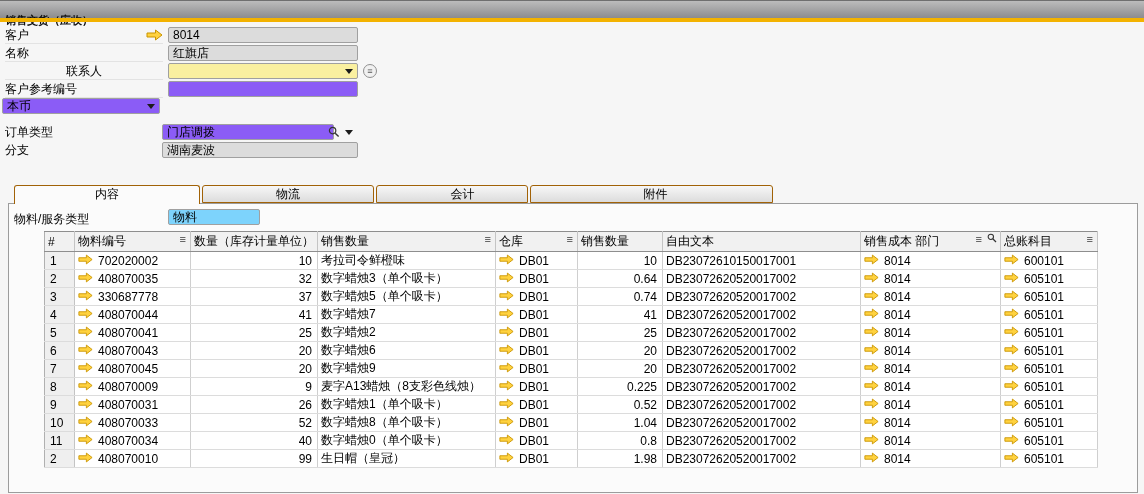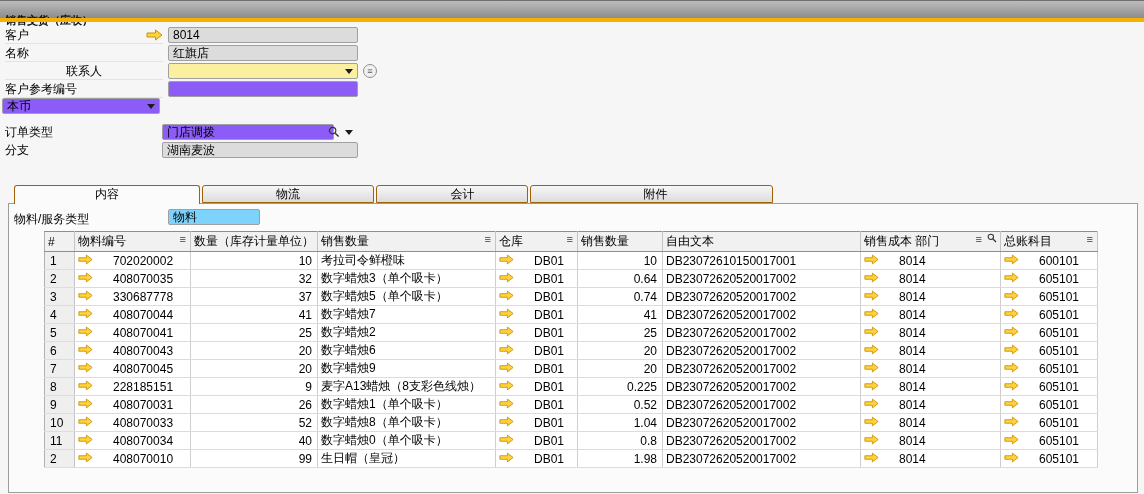--- a/index.html
+++ b/index.html
@@ -68,21 +68,21 @@
     white-space:nowrap; overflow:hidden;
   }
   table.grid td {
     height:17.4px; padding:0 3px; border-right:1px solid #cfcfcf;
     border-bottom:1px solid #dcdcdc; white-space:nowrap; overflow:hidden;
     background:#fff;
   }
   table.grid td.rownum { background:#efefef; border-right:1px solid #c4c4c4; padding-left:5px; }
   table.grid .num { text-align:right; padding-right:5px; }
   .hdr-icons { float:right; color:#3a3a3a; font-size:11px; letter-spacing:1px; }
-  .cell-flex { display:flex; align-items:center; gap:20px; }
+  .cell-flex { display:flex; align-items:center; gap:5px; }
   .cell-flex svg { flex:0 0 auto; }
 </style>
 </head>
 <body>
 
 <div class="titlebar">
   <div class="titlebar-text">销售交货（应收）</div>
 </div>
 <div class="gold-line"></div>
 
@@ -434,21 +434,21 @@
           </span>
         </td>
       </tr>
       <tr>
         <td class="rownum">8</td>
         <td>
           <span class="cell-flex">
             <span><svg width="15" height="11" viewBox="0 0 17 12">
                 <path d="M1 4 h8.5 V1 L16 6 L9.5 11 V8 H1 z" fill="#FFD23F" stroke="#C99400" stroke-width="1"></path>
               </svg></span>
-            <span>228185151</span>
+            <span>408070009</span>
           </span>
         </td>
         <td class="num">9</td>
         <td>麦字A13蜡烛（8支彩色线烛）</td>
         <td>
           <span class="cell-flex">
             <span><svg width="15" height="11" viewBox="0 0 17 12">
                 <path d="M1 4 h8.5 V1 L16 6 L9.5 11 V8 H1 z" fill="#FFD23F" stroke="#C99400" stroke-width="1"></path>
               </svg></span>
             <span>DB01</span>

